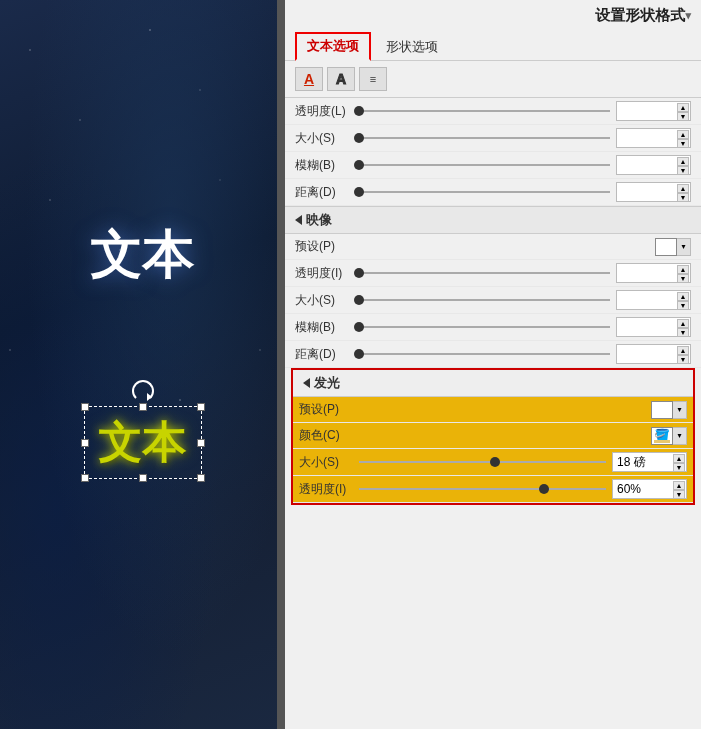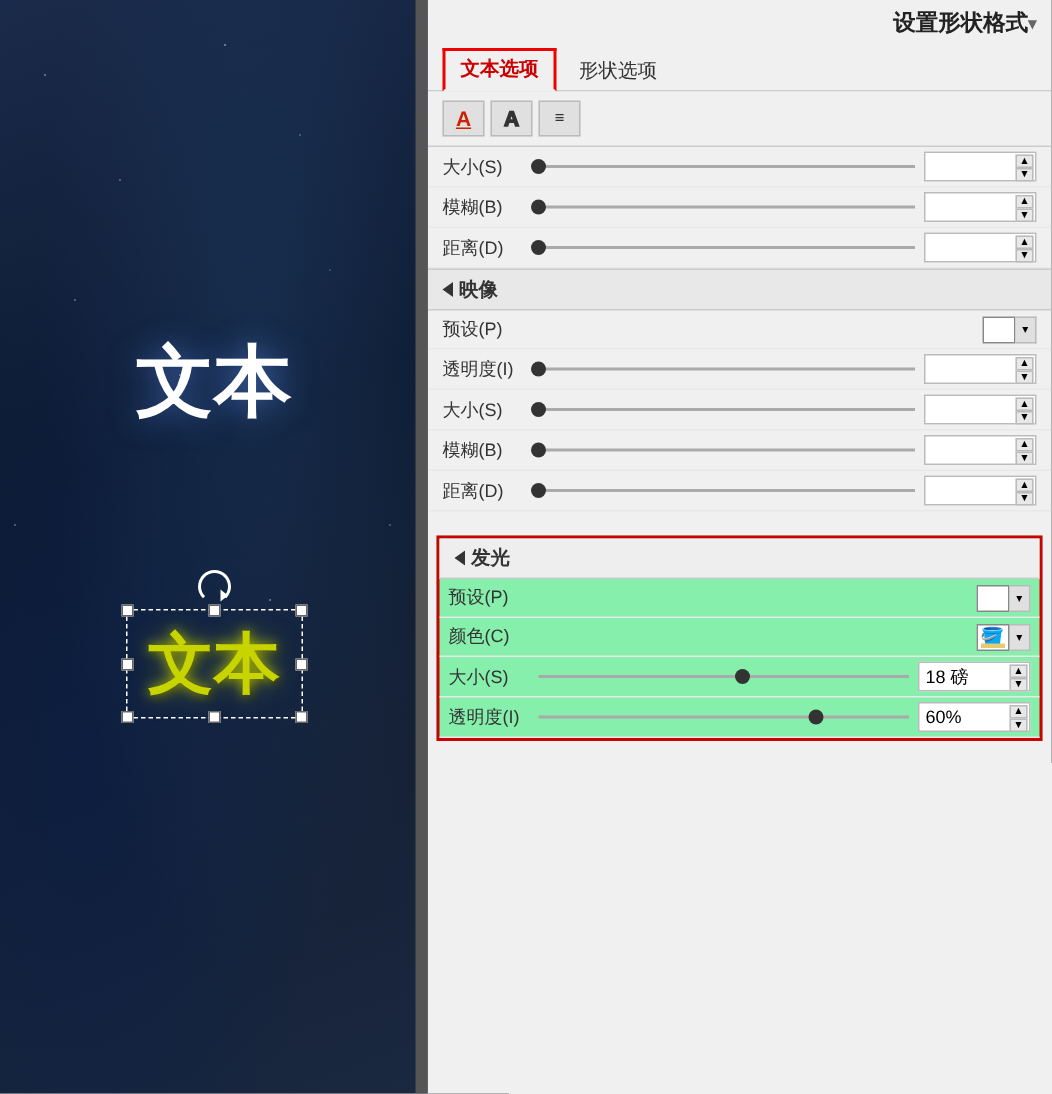--- a/index.html
+++ b/index.html
@@ -371,22 +371,22 @@
     }
 
     .preset-row {
       display: flex;
       align-items: center;
     }
 
     
     .section-highlight {
       border: 2px solid #cc0000;
-      margin: 16px 6px;
-      background: #86efac;
+      margin: 0 6px;
+      background: #eab308;
     }
 
     .section-highlight .section-header {
       background: #eeeeee;
       border-top: none;
     }
 
     .full-value-row {
       display: flex;
       align-items: center;
@@ -484,20 +484,35 @@
     </div>
     <div class="toolbar-icon" title="文字效果">
       <span style="font-size:11px;">≡</span>
     </div>
   </div>
 
   <div class="panel-body">
 
     <div class="section">
 
+      <div class="property-row">
+        <span class="property-label">透明度(L)</span>
+        <div class="slider-container">
+          <div class="slider-track">
+            <div class="slider-thumb" style="left: 0%"></div>
+          </div>
+        </div>
+        <div class="value-box">
+          <input type="text" value="" style="">
+          <div class="spinner-arrows">
+            <div class="spinner-up">▲</div>
+            <div class="spinner-down">▼</div>
+          </div>
+        </div>
+      </div>
 
       <div class="property-row">
         <span class="property-label">大小(S)</span>
         <div class="slider-container">
           <div class="slider-track">
             <div class="slider-thumb" style="left: 0%"></div>
           </div>
         </div>
         <div class="value-box">
           <input type="text" value="" style="">

